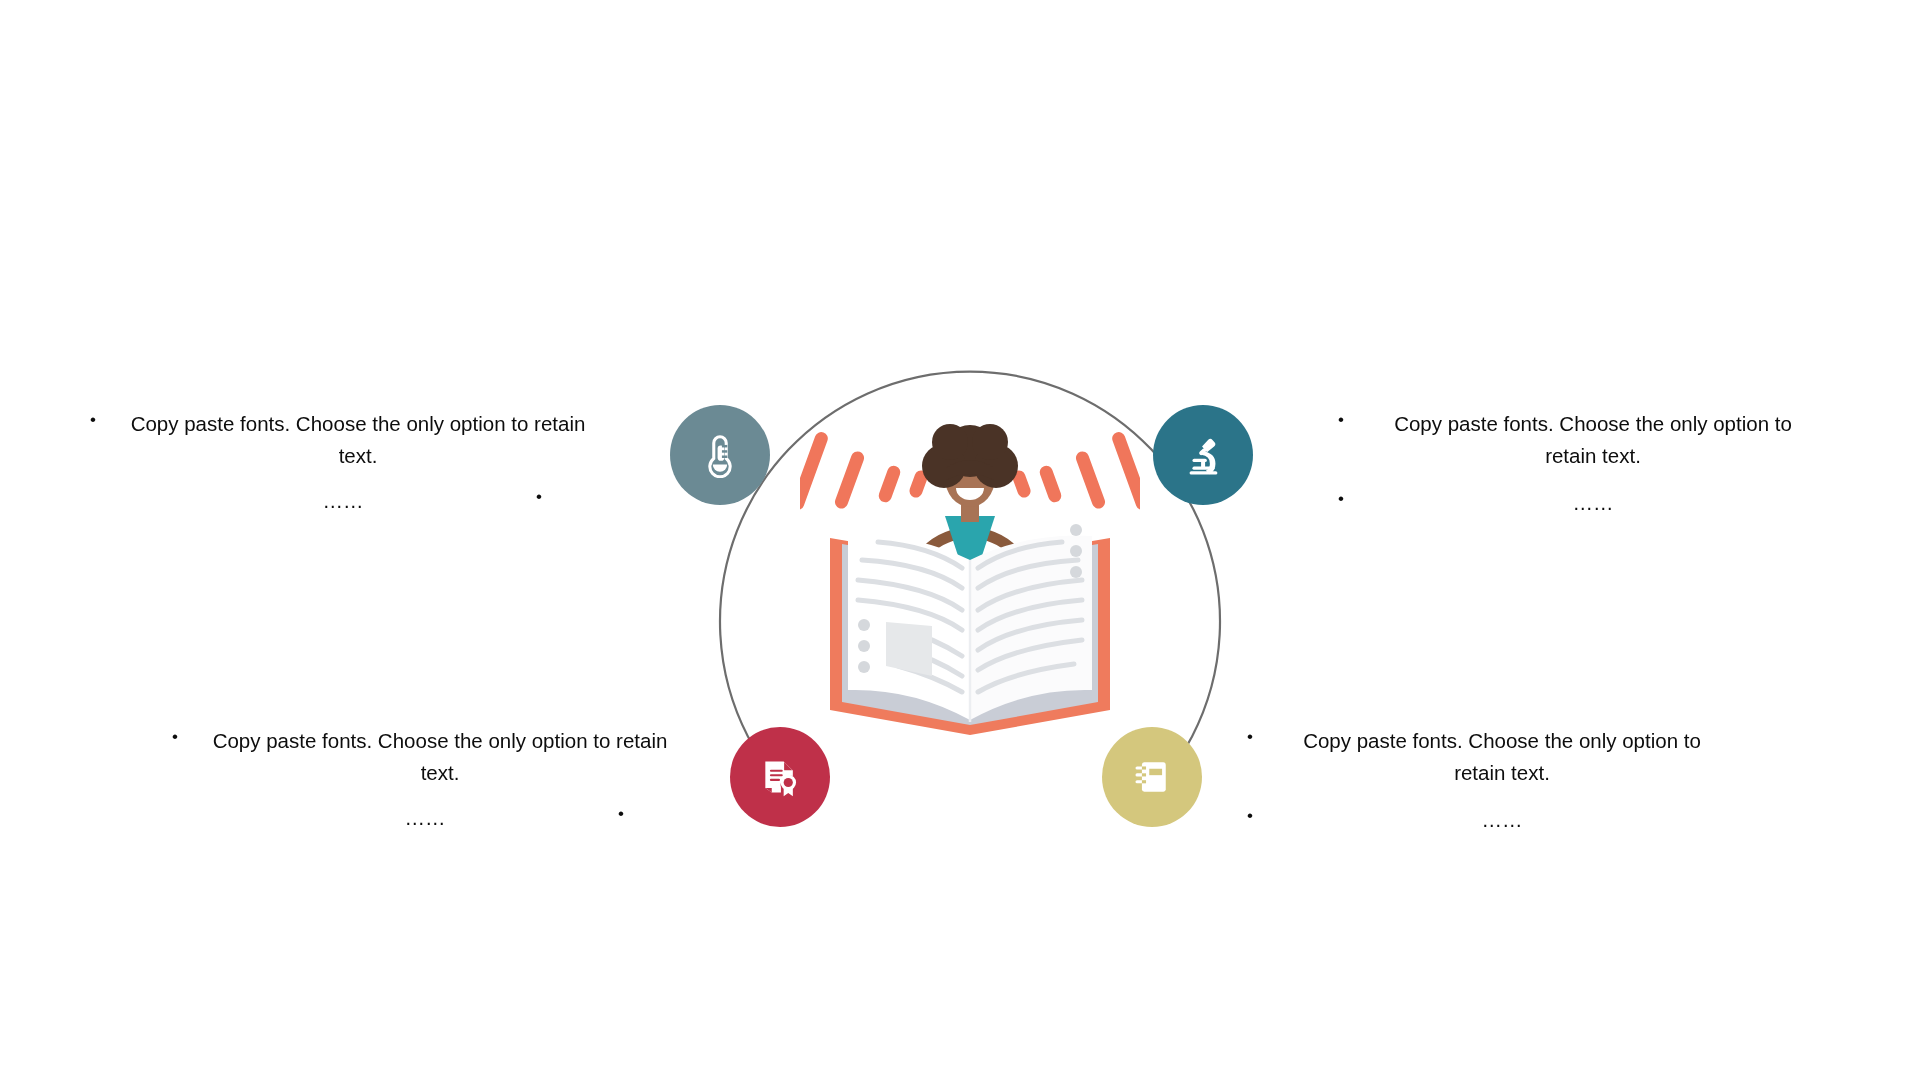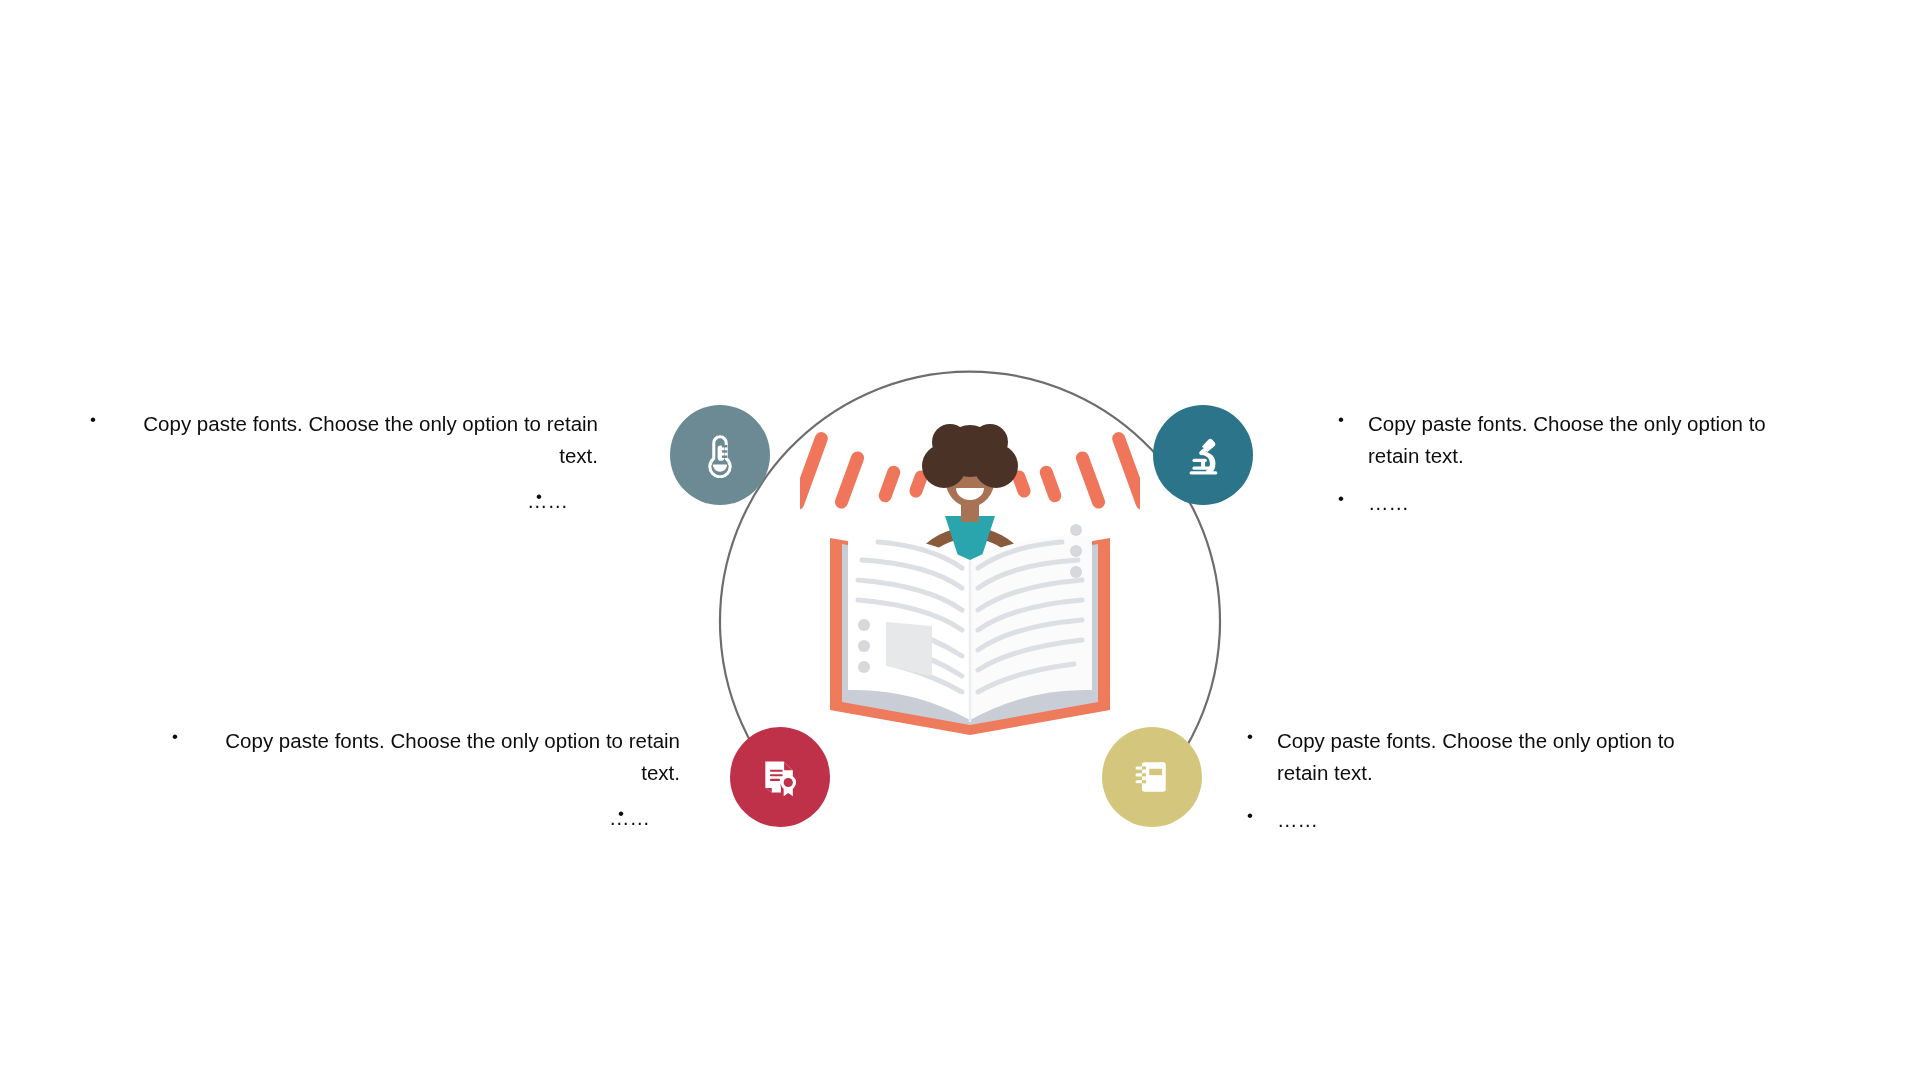--- a/index.html
+++ b/index.html
@@ -67,20 +67,21 @@
   }
   .txt-block ul {
     list-style: none;
     margin: 0;
     padding: 0;
   }
   .txt-block li {
     position: relative;
     padding-left: 30px;
     margin: 0;
+    text-align: center;
   }
   .txt-block li::before {
     content: "\2022";
     position: absolute;
     left: 6px;
     top: -1px;
     font-size: 17px;
     line-height: 1.58;
   }
   .txt-block li.sub {

